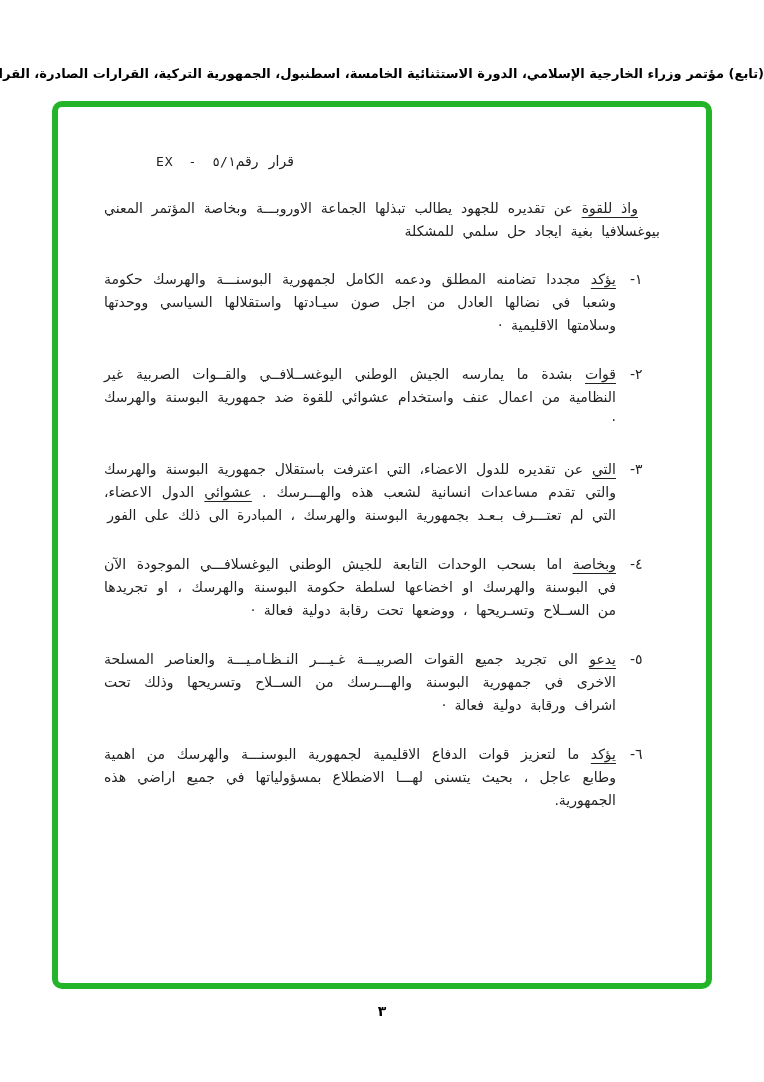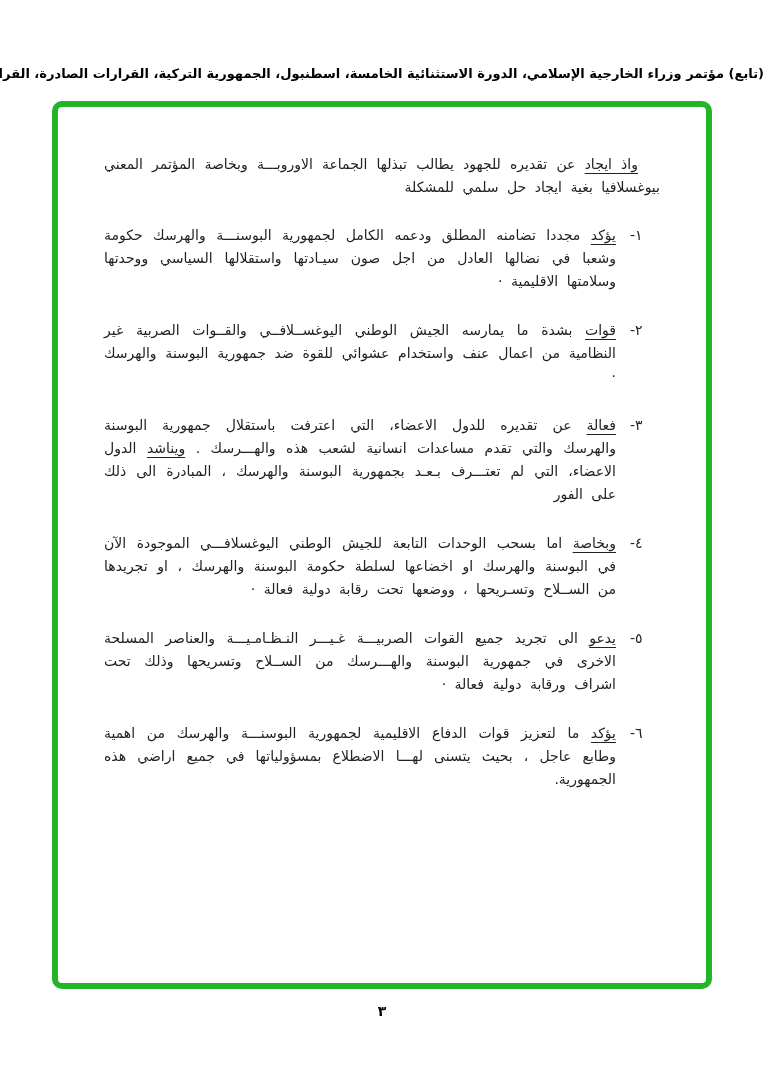--- a/index.html
+++ b/index.html
@@ -71,37 +71,38 @@
 <body>
 
 <div class="page">
 
   <div class="hdr">
     <div class="hdr-line1"><span>(تابع) مؤتمر وزراء الخارجية الإسلامي، الدورة الاستثنائية الخامسة، اسطنبول، الجمهورية التركية، القرارات الصادرة، القرار الرقم</span> </div>
   </div>
 
   <div class="box">
 
+    <div class="res-title"><span>قرار رقم</span><span class="ltr">EX - ٥/١</span></div>
 
-    <p class="para"><u>واذ ايجاد</u> <span>عن تقديره للجهود يطالب تبذلها الجماعة الاوروبـــة وبخاصة المؤتمر المعني بيوغسلافيا بغية ايجاد حل سلمي للمشكلة</span></p>
+    <p class="para"><u>واذ للقوة</u> <span>عن تقديره للجهود يطالب تبذلها الجماعة الاوروبـــة وبخاصة المؤتمر المعني بيوغسلافيا بغية ايجاد حل سلمي للمشكلة</span></p>
 
 
     <div class="clause">
       <span class="cnum">١-</span>
       <p class="ctext"><u>يؤكد</u> <span>مجددا تضامنه المطلق ودعمه الكامل لجمهورية البوسنـــة والهرسك حكومة وشعبا في نضالها العادل من اجل صون سيـادتها واستقلالها السياسي ووحدتها وسلامتها الاقليمية ·</span></p>
     </div>
 
     <div class="clause">
       <span class="cnum">٢-</span>
       <p class="ctext"><u>قوات</u> <span>بشدة ما يمارسه الجيش الوطني اليوغســلافــي والقــوات الصربية غير النظامية من اعمال عنف واستخدام عشوائي للقوة ضد جمهورية البوسنة والهرسك ·</span></p>
     </div>
 
     <div class="clause">
       <span class="cnum">٣-</span>
-      <p class="ctext"><u>فعالة</u> <span>عن تقديره للدول الاعضاء، التي اعترفت باستقلال جمهورية البوسنة والهرسك والتي تقدم مساعدات انسانية لشعب هذه والهـــرسك .</span> <u>ويناشد</u> <span>الدول الاعضاء، التي لم تعتـــرف بـعـد بجمهورية البوسنة والهرسك ، المبادرة الى ذلك على الفور</span></p>
+      <p class="ctext"><u>التي</u> <span>عن تقديره للدول الاعضاء، التي اعترفت باستقلال جمهورية البوسنة والهرسك والتي تقدم مساعدات انسانية لشعب هذه والهـــرسك .</span> <u>عشوائي</u> <span>الدول الاعضاء، التي لم تعتـــرف بـعـد بجمهورية البوسنة والهرسك ، المبادرة الى ذلك على الفور</span></p>
     </div>
 
     <div class="clause">
       <span class="cnum">٤-</span>
       <p class="ctext"><u>وبخاصة</u> <span>اما بسحب الوحدات التابعة للجيش الوطني اليوغسلافـــي الموجودة الآن في البوسنة والهرسك او اخضاعها لسلطة حكومة البوسنة والهرسك ، او تجريدها من الســلاح وتسـريحها ، ووضعها تحت رقابة دولية فعالة ·</span></p>
     </div>
 
     <div class="clause">
       <span class="cnum">٥-</span>
       <p class="ctext"><u>يدعو</u> <span>الى تجريد جميع القوات الصربيـــة غـيـــر النـظـامـيـــة والعناصر المسلحة الاخرى في جمهورية البوسنة والهـــرسك من الســلاح وتسريحها وذلك تحت اشراف ورقابة دولية فعالة ·</span></p>

